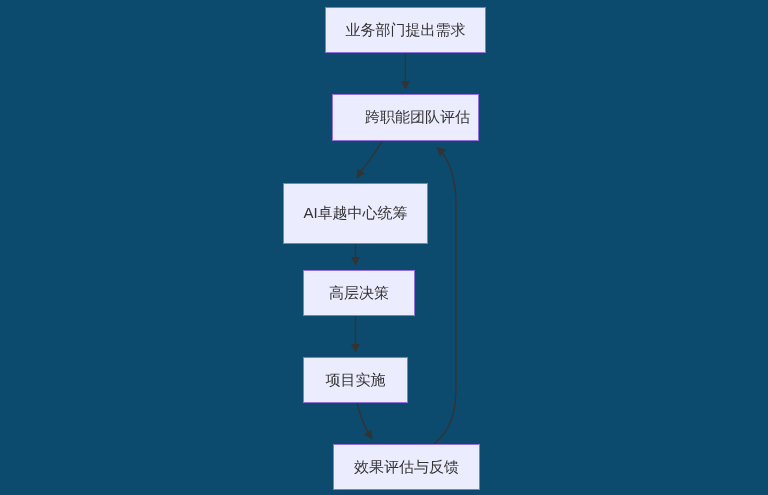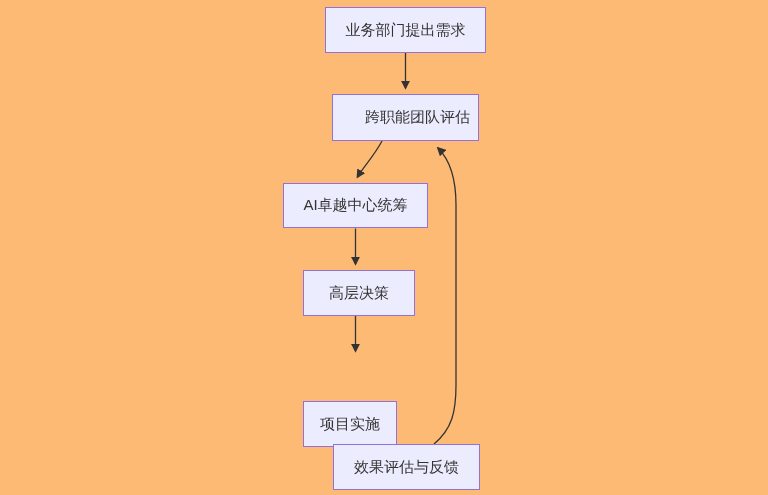--- a/index.html
+++ b/index.html
@@ -5,21 +5,21 @@
   html, body {
     margin: 0;
     padding: 0;
     background: #ffffff;
     font-family: "Liberation Sans", "DejaVu Sans", sans-serif;
   }
   .canvas {
     position: relative;
     width: 768px;
     height: 495px;
-    background: #fdba74;
+    background: #0c4a6e;
     overflow: hidden;
     text-decoration: underline;
   }
   .edges {
     position: absolute;
     left: 0;
     top: 0;
     width: 768px;
     height: 495px;
   }
@@ -62,29 +62,29 @@
   </svg>
 
   <div class="node" style="left:325px; top:7px; width:161px; height:46px;">
     <span>业务部门提出需求</span>
   </div>
 
   <div class="node" style="left:332px; top:94px; width:147px; height:47px;padding-left:24px;">
     <span>跨职能团队评估</span>
   </div>
 
-  <div class="node" style="left:283px; top:183px; width:145px; height:45px;">
+  <div class="node" style="left:283px; top:183px; width:145px; height:61px;">
     <span>AI卓越中心统筹</span>
   </div>
 
   <div class="node" style="left:303px; top:270px; width:112px; height:46px;">
     <span>高层决策</span>
   </div>
 
-  <div class="node" style="left:303px; top:357px; width:94px; height:46px;margin-top:44px;">
+  <div class="node" style="left:303px; top:357px; width:105px; height:46px;">
     <span>项目实施</span>
   </div>
 
   <div class="node" style="left:333px; top:444px; width:147px; height:46px;">
     <span>效果评估与反馈</span>
   </div>
 
 </div>
 
 </body></html>

